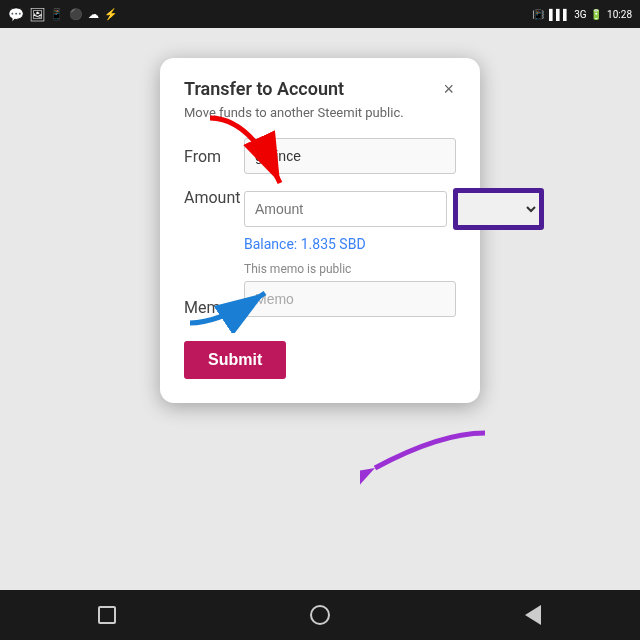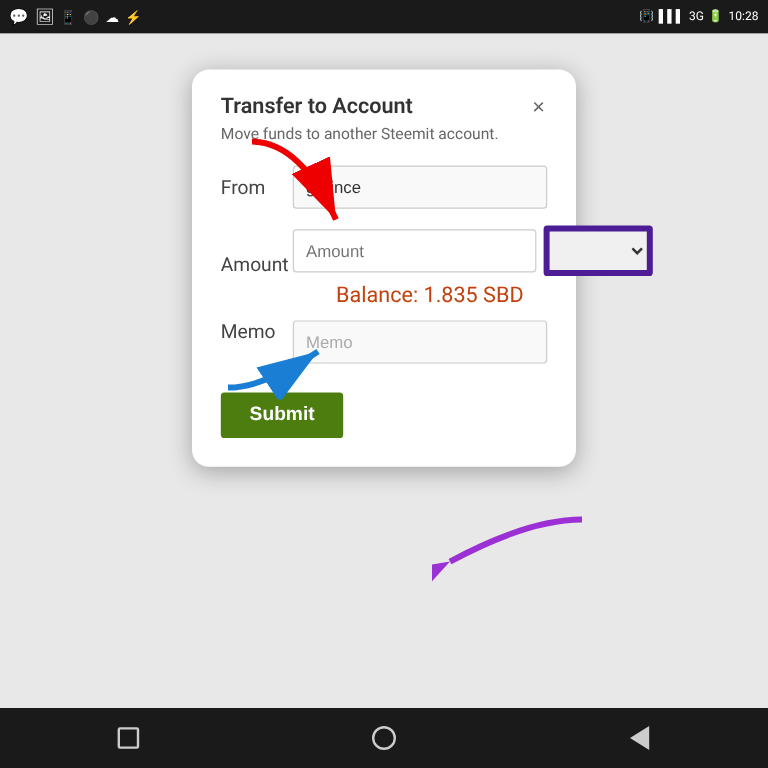--- a/index.html
+++ b/index.html
@@ -144,21 +144,21 @@
       border: none;
       outline: none;
       padding: 0 8px;
       font-size: 14px;
       height: 100%;
     }
 
     
     .amount-row {
       display: flex;
-      align-items: flex-end;
+      align-items: flex-start;
       margin-bottom: 6px;
     }
 
     .amount-input-group {
       flex: 1;
       display: flex;
       align-items: center;
       gap: 6px;
     }
 
@@ -178,46 +178,46 @@
       border-radius: 3px;
       padding: 16px 6px;
       font-size: 14px;
       background: #f0f0f0;
       color: #333;
       cursor: pointer;
       outline: none;
     }
 
     .balance-text {
-      margin-left: 96px;
-      font-size: 18px;
-      color: #c2410c;
+      margin-left: 60px;
+      font-size: 14px;
+      color: #3b82f6;
       margin-bottom: 10px;
       cursor: pointer;
     }
 
     .memo-section {
       margin-bottom: 20px;
     }
 
     .memo-public-text {
       font-size: 12px;
       color: #888;
       margin-left: 60px;
       margin-bottom: 5px;
     }
 
     .memo-row {
       display: flex;
-      align-items: flex-start;
+      align-items: flex-end;
     }
 
     
     .submit-btn {
-      background: #4d7c0f;
+      background: #be185d;
       color: white;
       border: none;
       border-radius: 3px;
       padding: 10px 24px;
       font-size: 16px;
       font-weight: 600;
       cursor: pointer;
       margin-top: 4px;
     }
 
@@ -313,21 +313,21 @@
 
 <div class="screen">
 
   <div class="modal">
 
     <div class="modal-header">
       <span class="modal-title">Transfer to Account</span>
       <button class="close-btn">×</button>
     </div>
 
-    <p class="modal-subtitle">Move funds to another Steemit account.</p>
+    <p class="modal-subtitle">Move funds to another Steemit public.</p>
 
     
     <div class="form-row">
       <label class="form-label">From</label>
       <input class="form-input" type="text" readonly="" value="gprince" style="">
     </div>
 
     
 
     
@@ -340,20 +340,21 @@
           <option>STEEM</option>
         </select>
       </div>
     </div>
 
     
     <div class="balance-text">Balance: 1.835 SBD</div>
 
     
     <div class="memo-section">
+      <div class="memo-public-text">This memo is public</div>
       <div class="memo-row">
         <label class="form-label">Memo</label>
         <input class="form-input" type="text" placeholder="Memo" style="">
       </div>
     </div>
 
     
     <button class="submit-btn">Submit</button>
 
     

